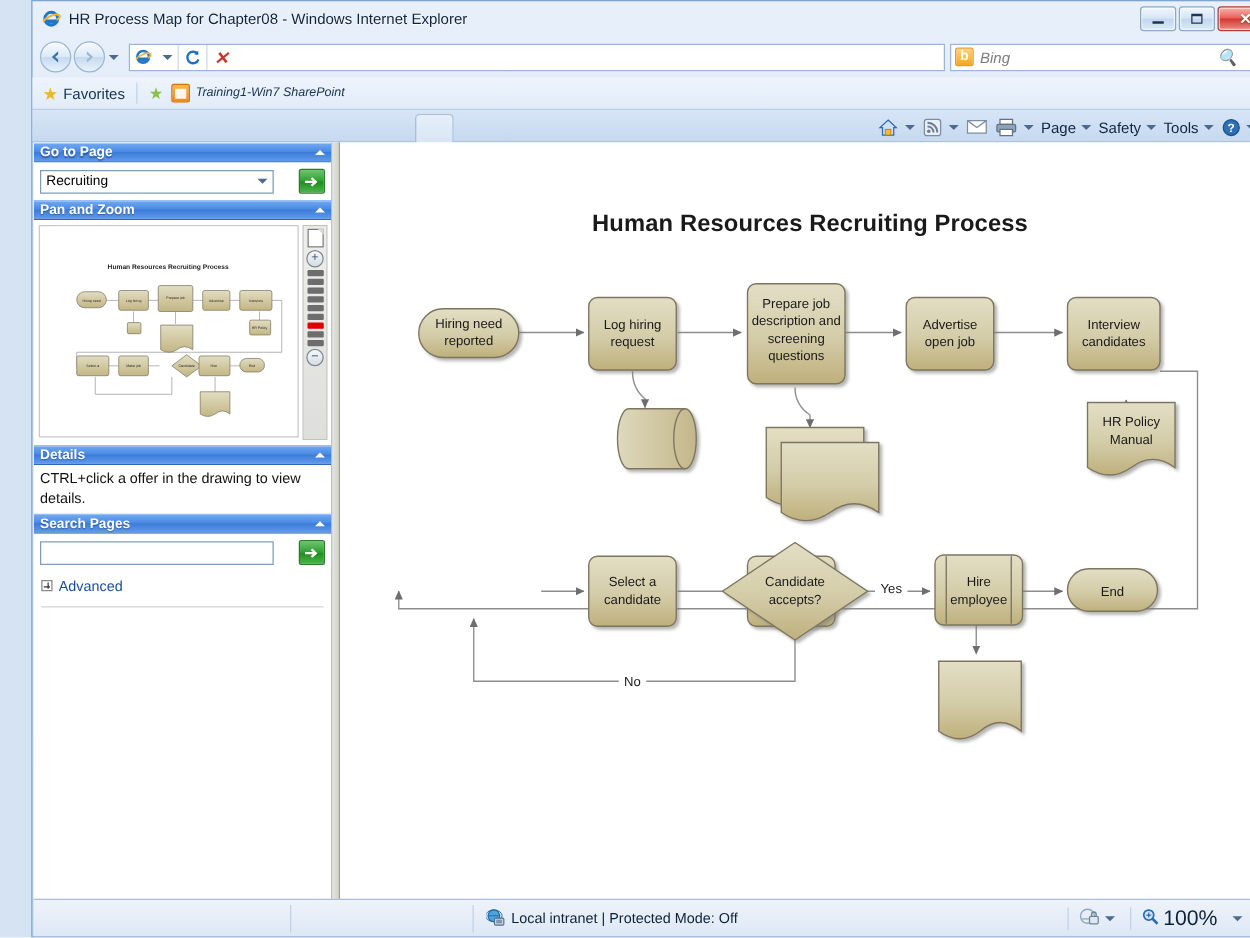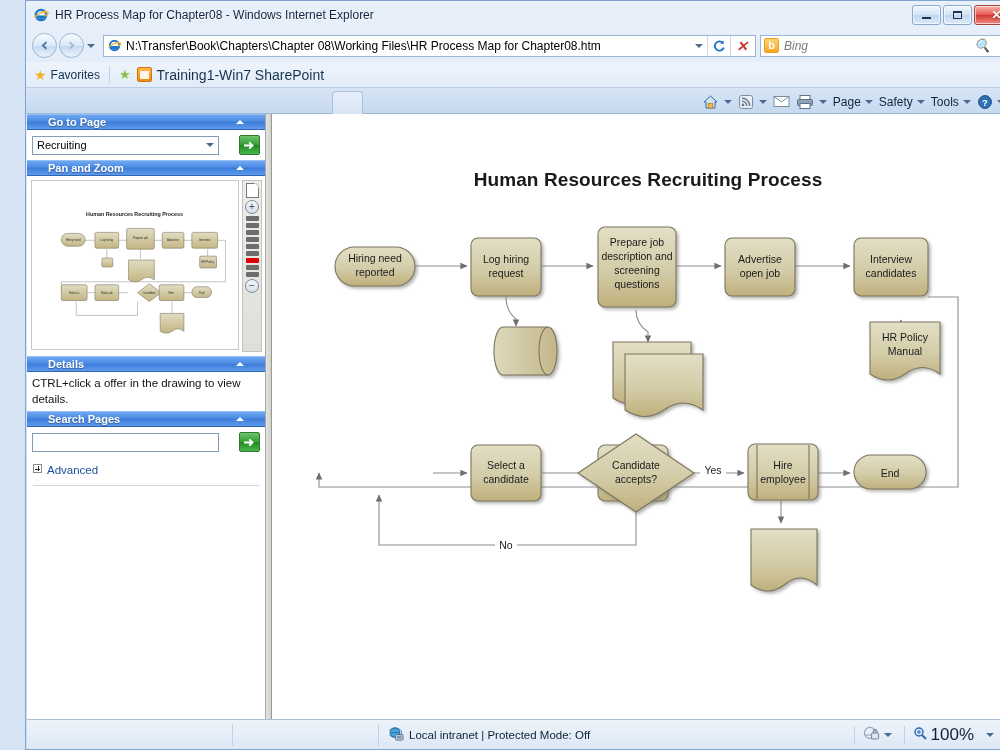--- a/index.html
+++ b/index.html
@@ -100,21 +100,21 @@
   .star{color:#f0b429;font-size:14px;margin-right:4px;line-height:1;}
   .fav-label{font-size:12px;color:#16334f;margin-right:9px;}
   .fav-div{width:1px;height:17px;background:#bfd2e6;margin-right:9px;}
   .fav-addico{color:#8bbf4c;font-size:13px;margin-right:6px;}
   .sp-ico{
     width:15px;height:15px;background:linear-gradient(180deg,#ffb64a,#f08a16);
     border:1px solid #d0760c;border-radius:2px;margin-right:5px;
     display:flex;align-items:center;justify-content:center;
   }
   .sp-ico span{display:block;width:9px;height:8px;background:#fff;opacity:.9;}
-  .fav-item{font-size:14px;color:#16334f;}
+  .fav-item{font-size:10px;color:#16334f;font-style:italic;}
 
   
   .tabrow{
     position:absolute; left:0; top:87px; width:998px; height:26px;
     background:linear-gradient(180deg,#d7e5f6 0%,#c6d9ef 100%);
     border-bottom:1px solid #9cb8d6;
   }
   .tab{
     position:absolute; left:14px; top:3px; width:290px; height:24px;
     background:linear-gradient(180deg,#ffffff 0%,#f4f8fd 60%,#eaf2fb 100%);
@@ -157,21 +157,21 @@
   }
   .hide-ico{
     width:13px;height:12px;margin-right:3px;display:flex;align-items:center;
   }
   .collapse-all{margin-left:auto;display:flex;align-items:center;gap:4px;}
   .tri-up{width:0;height:0;border-left:4px solid transparent;border-right:4px solid transparent;border-bottom:4px solid #3a3a3a;}
   .panel-head{
     height:16px;
     background:linear-gradient(180deg,#6fa8f0 0%,#4a8ae3 45%,#3c7cd9 50%,#5f9bec 100%);
     border-top:1px solid #94c0f7;border-bottom:1px solid #2f66b5;
-    display:flex;align-items:center;padding:0 21px;
+    display:flex;align-items:center;padding:0 5px;
     color:#fff;font-size:11px;font-weight:bold;
     text-shadow:0 1px 1px rgba(0,0,0,.35);
   }
   .panel-head .tri-up{border-bottom-color:#ffffff;margin-left:auto;}
   .panel-body{padding:5px;background:#fff;}
   .row{display:flex;align-items:center;gap:20px;}
   .combo{
     flex:1;height:19px;border:1px solid #7f9db9;background:#fff;
     display:flex;align-items:center;padding:0 2px 0 4px;font-size:11px;color:#000;
   }
@@ -295,21 +295,20 @@
         </div>
 
       <div class="addrbar">
         <span class="addr-ico">
           <svg viewBox="0 0 16 16" width="15" height="15">
             <ellipse cx="8" cy="8" rx="5" ry="5" fill="none" stroke="#1e76c8" stroke-width="2.1"></ellipse>
             <path d="M1.8 10.2 C4.2 6.6, 11.8 3.4, 14.3 5.5 C15.2 6.4, 13.7 8.1, 10.9 9.4" fill="none" stroke="#f2b33d" stroke-width="1.5"></path>
             <path d="M3.6 8.6 h8.8 a4.5 4.5 0 0 1 -8.8 0 z" fill="#1e76c8"></path>
           </svg>
         </span>
-        <span class="addr-text">N:\Transfer\Book\Chapters\Chapter 08\Working Files\HR Process Map for Chapter08.htm</span>
         <span class="addr-caret">
             <span class="caret"></span>
           </span>
         <span class="addr-sep"></span>
         <span class="addr-btn">
           <svg width="14" height="14" viewBox="0 0 14 14">
             <path d="M11 4 A4.6 4.6 0 1 0 11.8 8.6" fill="none" stroke="#1d6fc4" stroke-width="1.8"></path>
             <path d="M11.6 1.6 L11.6 5.0 L8.2 4.4 Z" fill="#1d6fc4"></path>
           </svg>
         </span>

